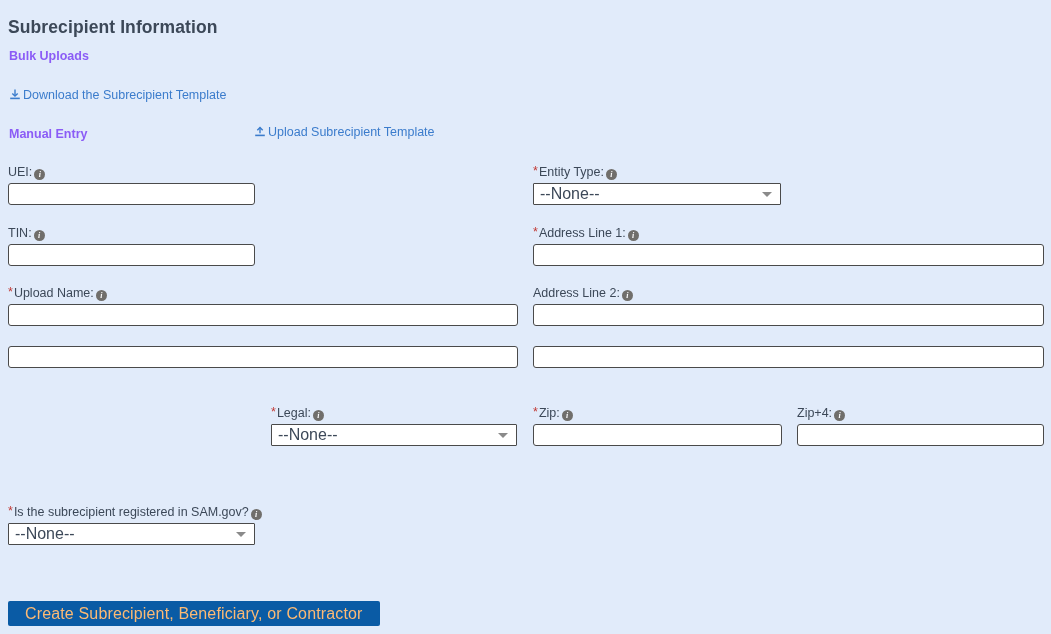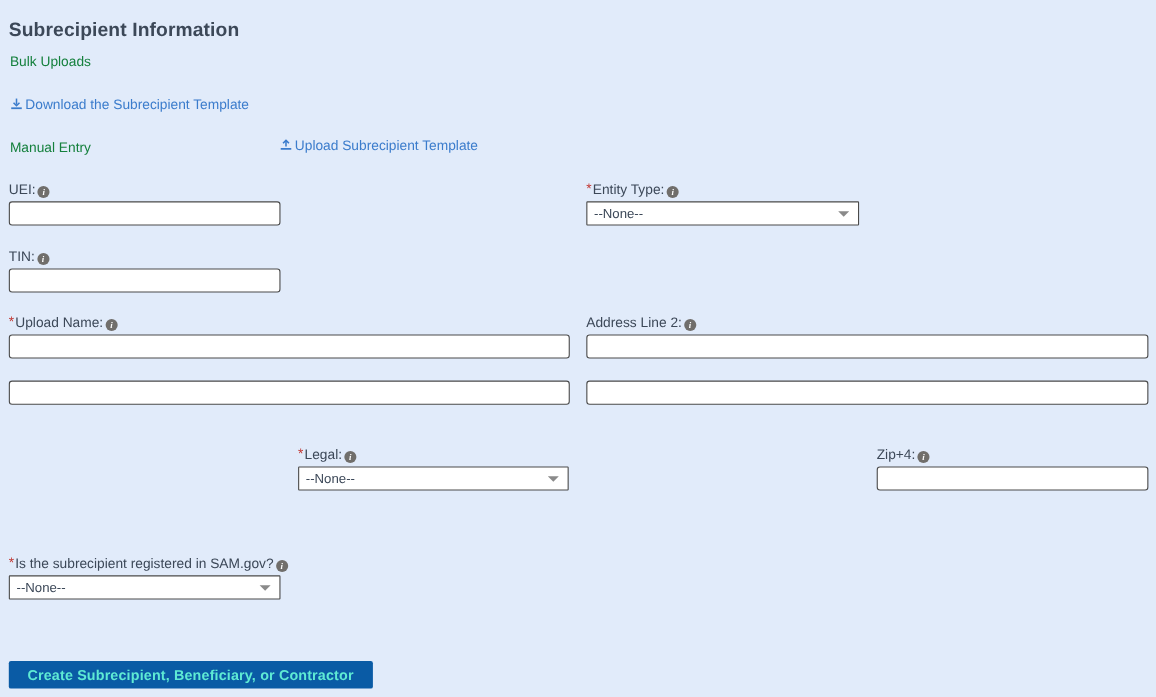--- a/index.html
+++ b/index.html
@@ -27,22 +27,22 @@
     position: absolute;
     left: 8px;
     top: 5px;
     font-size: 17.5px;
     color: #3c4858;
     letter-spacing: 0.1px;
   }
   .section-label {
     position: absolute;
     font-size: 12.5px;
-    font-weight: normal;
-    color: #15803d;
+    font-weight: bold;
+    color: #8b5cf6;
   }
   .section-bulk { left: 9px; top: 49px; }
   .section-manual { left: 9px; top: 127px; }
 
   
   .tpl-link {
     position: absolute;
     font-size: 12.5px;
     color: #3b7ccc;
     text-decoration: none;
@@ -109,21 +109,21 @@
     outline: none;
     display: block;
   }
 
   .sel {
     box-sizing: border-box;
     height: 22px;
     background: #ffffff;
     border: 1px solid #4a4a4a;
     border-radius: 1px;
-    font-size: 12px;
+    font-size: 16px;
     color: #3c4858;
     padding: 0 6px;
     line-height: 20px;
     position: relative;
     cursor: pointer;
     user-select: none;
     white-space: nowrap;
     overflow: hidden;
   }
   .sel .caret {
@@ -138,26 +138,26 @@
     border-top: 5px solid #8a8a8a;
   }
 
   
   .submit-btn {
     position: absolute;
     left: 8px;
     top: 601px;
     height: 25px;
     background: #0a5ba5;
-    color: #5eead4;
+    color: #fdba74;
     border: none;
     border-radius: 2px;
     font-family: "Liberation Sans", sans-serif;
-    font-size: 13px;
-    font-weight: bold;
+    font-size: 16px;
+    font-weight: normal;
     padding: 0 17px;
     cursor: pointer;
     letter-spacing: 0.15px;
   }
 </style>
 </head>
 <body>
 
 <div class="page">
 
@@ -226,30 +226,38 @@
   </div>
 
   <div class="field" style="left:533px; top:165px;">
     <label class="field-label"><span class="req">*</span><span>Entity Type:</span><span class="info-icon">i</span></label>
     <div class="sel" style="width:248px;">
       <span>--None--</span>
       <span class="caret"></span>
     </div>
   </div>
 
+  <div class="field" style="left:533px; top:226px;">
+    <label class="field-label"><span class="req">*</span><span>Address Line 1:</span><span class="info-icon">i</span></label>
+    <input class="txt" style="width: 511px;" value="">
+  </div>
 
   <div class="field" style="left:533px; top:286px;">
     <label class="field-label"><span>Address Line 2:</span><span class="info-icon">i</span></label>
     <input class="txt" style="width: 511px;" value="">
   </div>
 
   <div class="field" style="left:533px; top:346px;">
     <input class="txt" style="width: 511px;" value="">
   </div>
 
+  <div class="field" style="left:533px; top:406px;">
+    <label class="field-label"><span class="req">*</span><span>Zip:</span><span class="info-icon">i</span></label>
+    <input class="txt" style="width: 249px;" value="">
+  </div>
 
   <div class="field" style="left:797px; top:406px;">
     <label class="field-label"><span>Zip+4:</span><span class="info-icon">i</span></label>
     <input class="txt" style="width: 247px;" value="">
   </div>
 
   <button class="submit-btn">Create Subrecipient, Beneficiary, or Contractor</button>
 
 </div>
 

